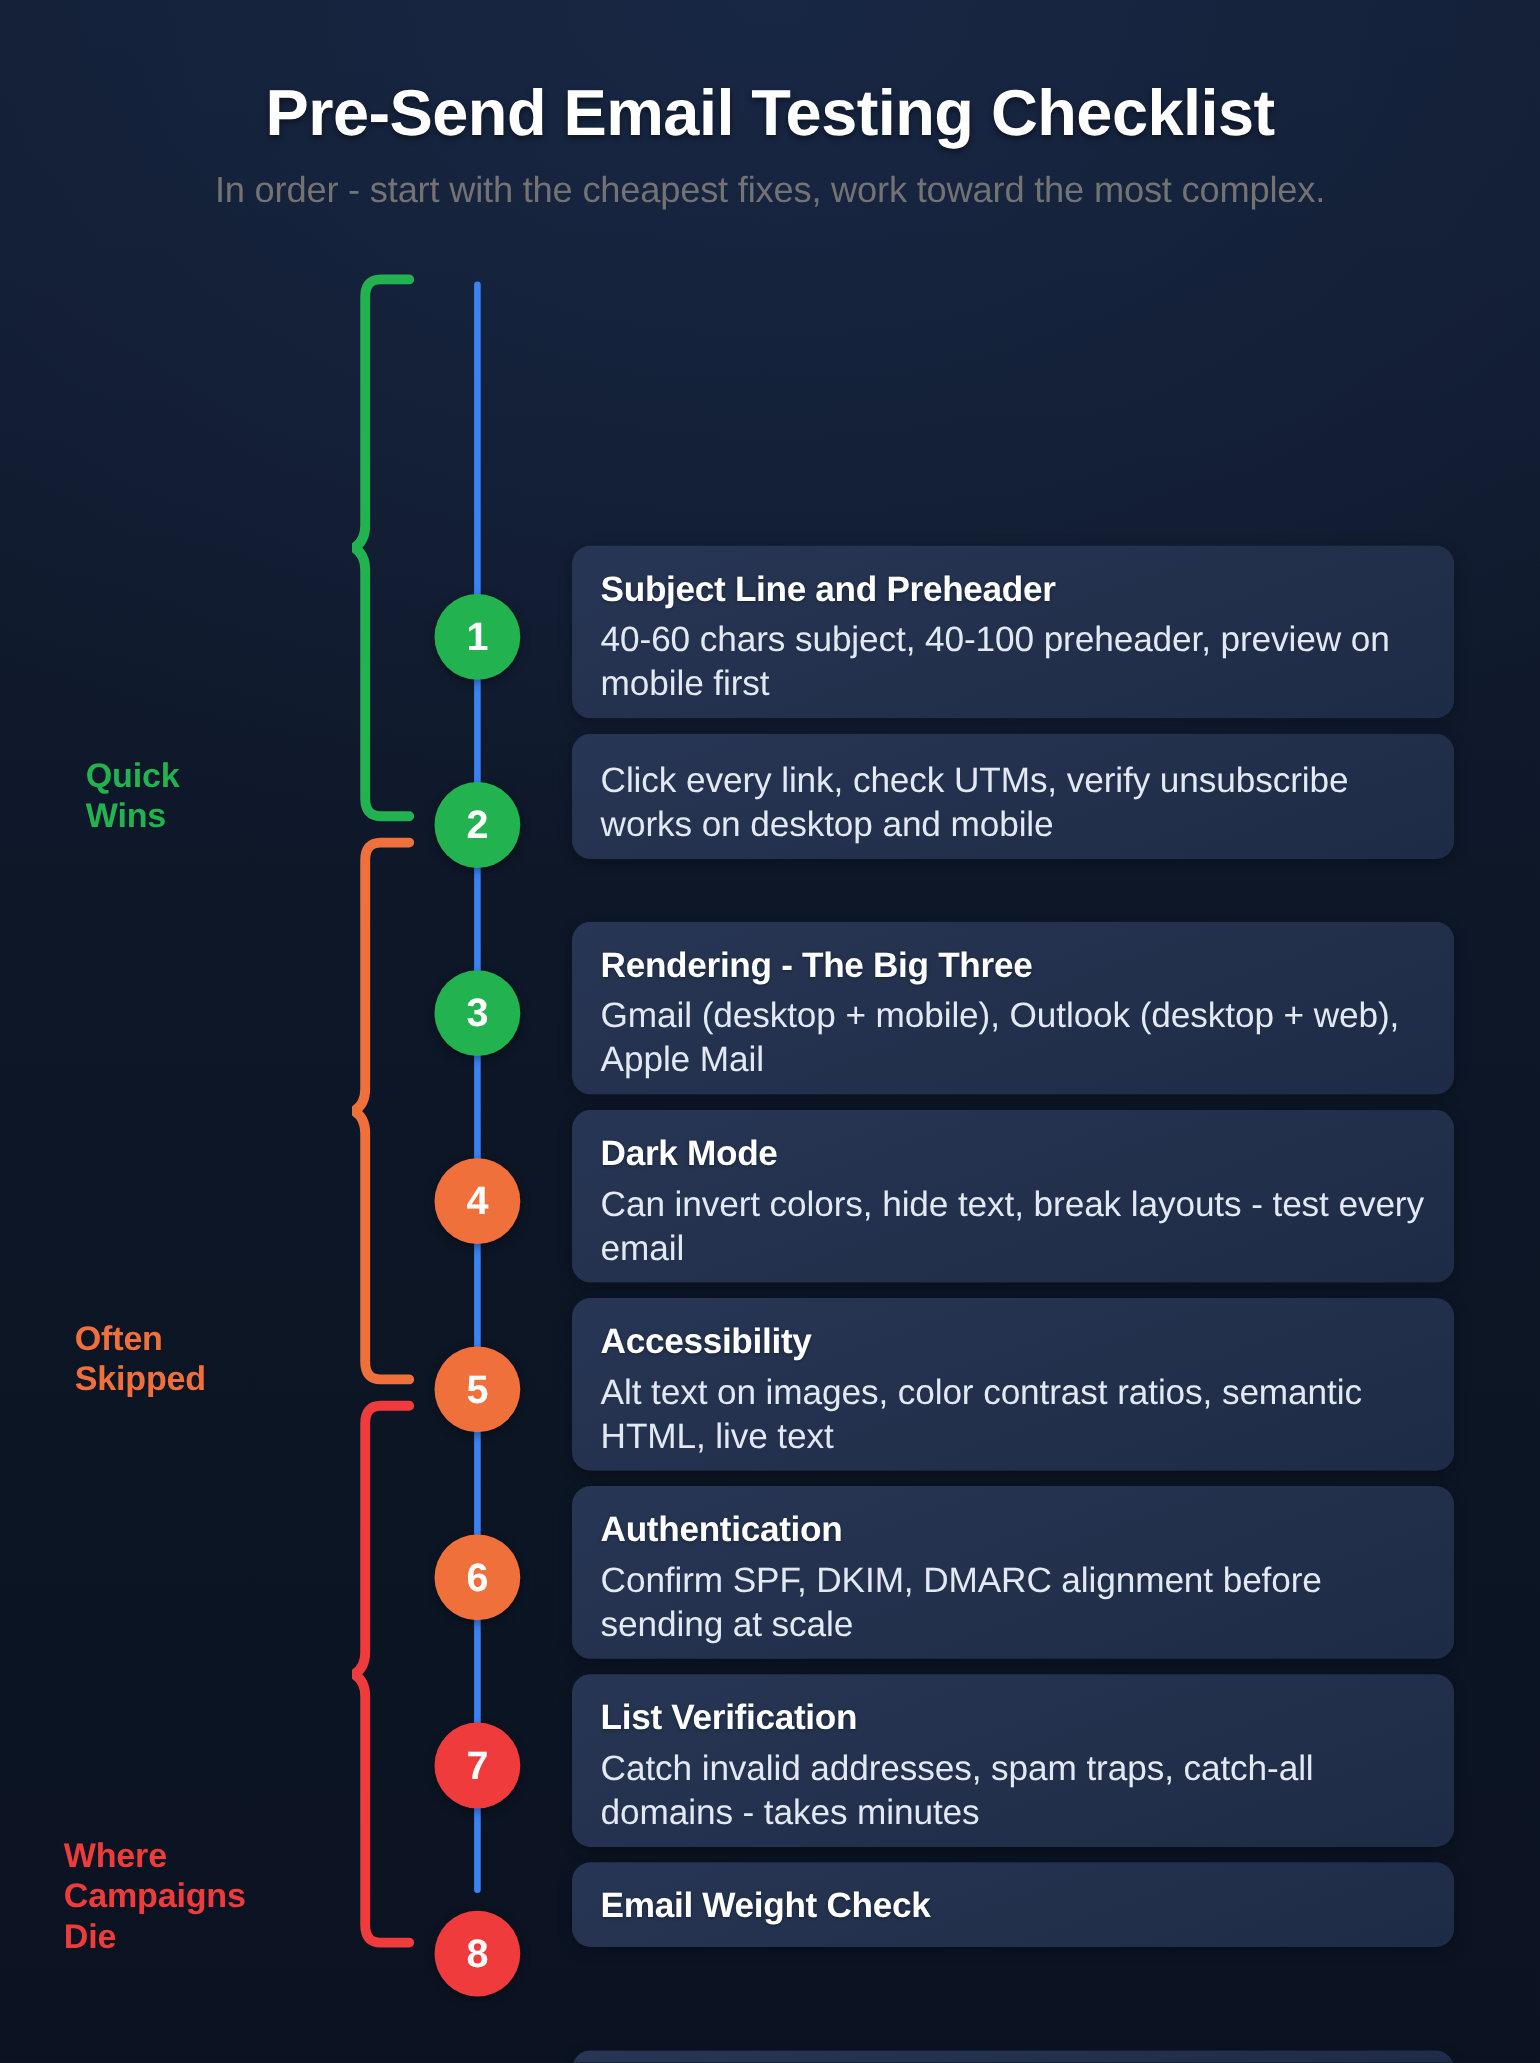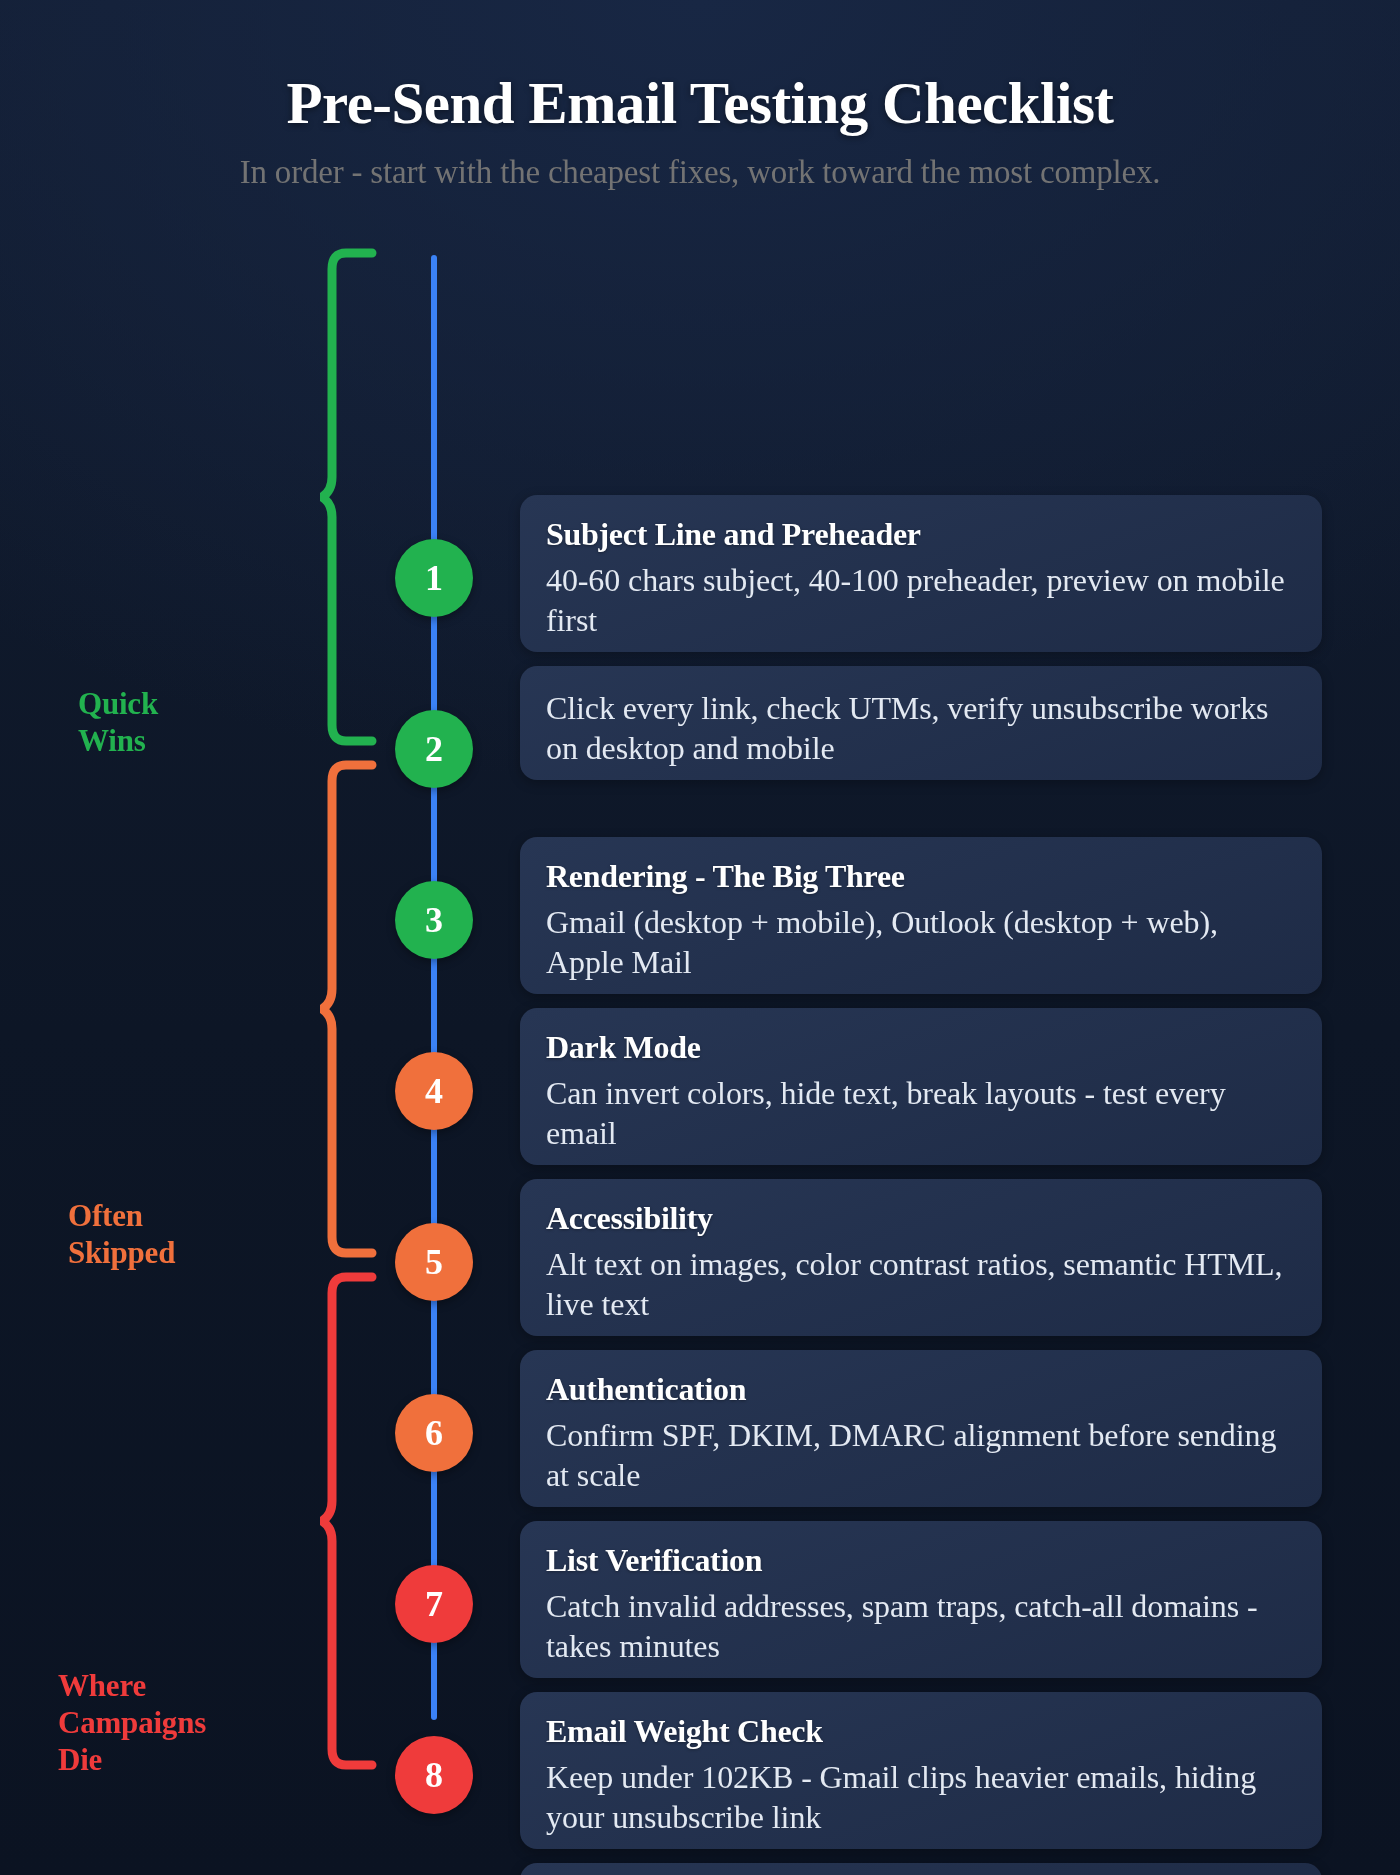--- a/index.html
+++ b/index.html
@@ -17,21 +17,20 @@
       linear-gradient(180deg, #121d32 0%, #0d1626 55%, #0b1322 100%);
     font-family: "Liberation Sans", "DejaVu Sans", sans-serif;
     color: #ffffff;
     position: relative;
   }
 
   .page {
     position: relative;
     width: 1400px;
     height: 1436px;
-    font-family: Liberation Serif, serif;
   }
 
   
   .header {
     padding-top: 72px;
     text-align: center;
   }
   .title {
     font-size: 59px;
     font-weight: bold;
@@ -212,21 +211,20 @@
     <div class="card" style="top:1286px;">
       <div class="card-title">List Verification</div>
       <div class="card-desc">Catch invalid addresses, spam traps, catch-all domains - takes minutes</div>
     </div>
 
     <div class="badge" style="top:1501px; background:#ef3b3b;">
       <span>8</span>
     </div>
     <div class="card" style="top:1457px;">
       <div class="card-title">Email Weight Check</div>
-      <div class="card-desc">Keep under 102KB - Gmail clips heavier emails, hiding your unsubscribe link</div>
     </div>
 
     <div class="card" style="top:1628px;">
       
       
     </div>
 
   </div>
 </div>
 

